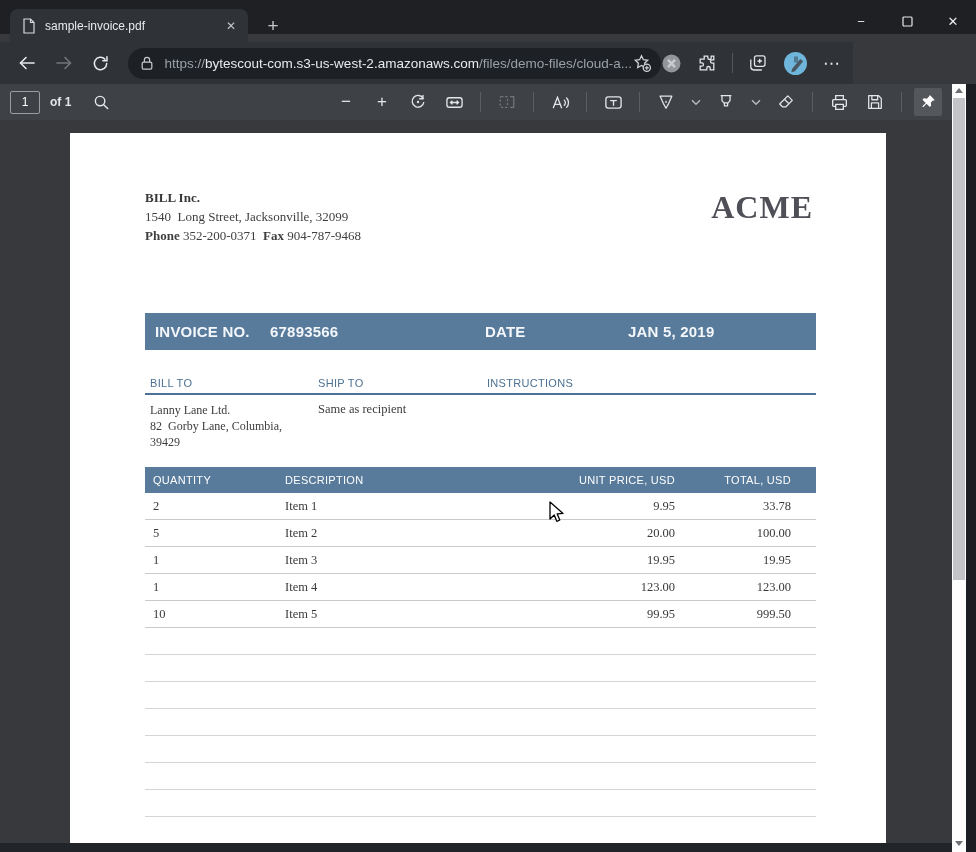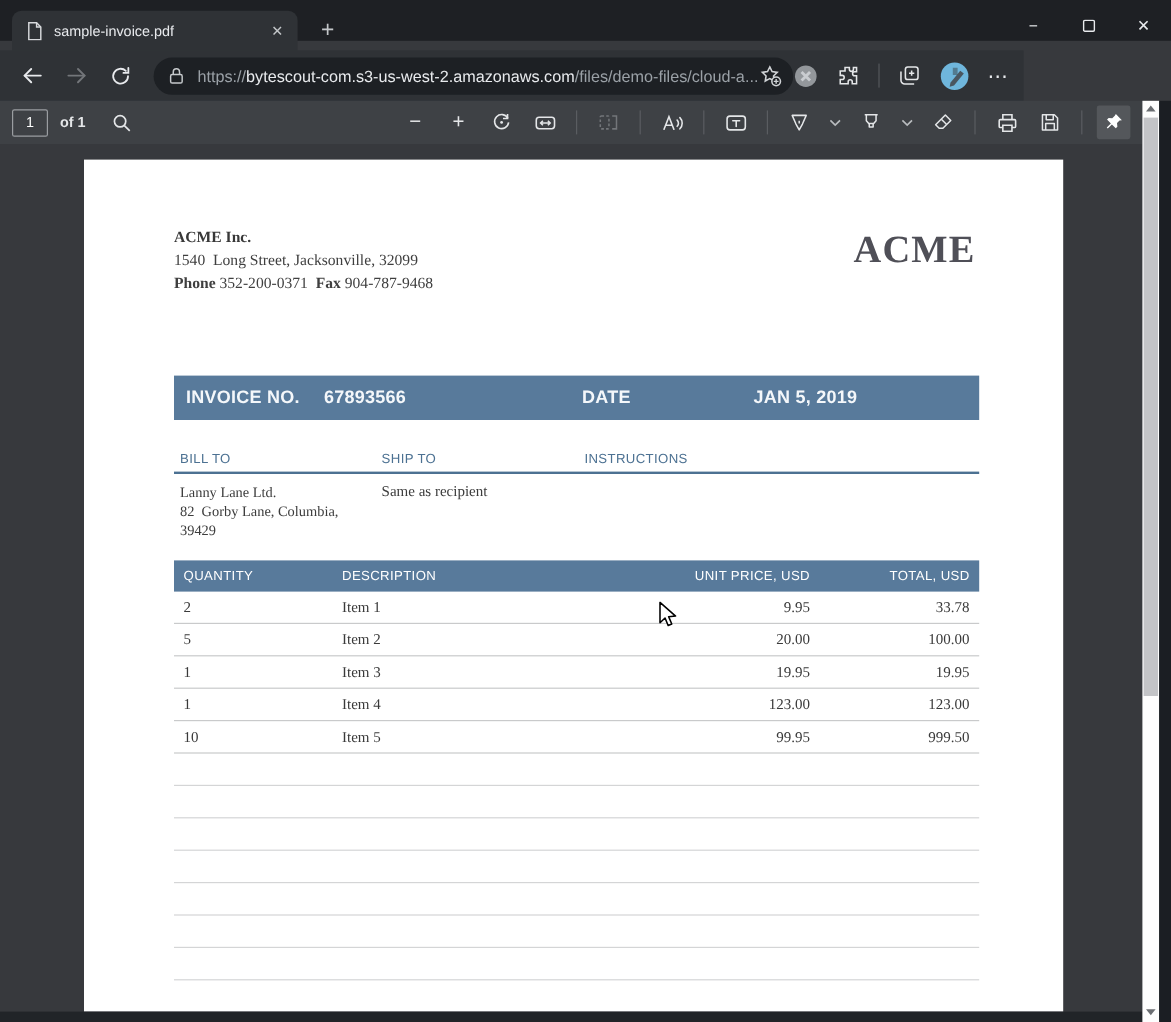--- a/index.html
+++ b/index.html
@@ -101,21 +101,21 @@
   .pline { position:absolute; left:75px; top:260px; width:671px; border-top:2px solid #4c7192; }
   .billto { position:absolute; left:80px; top:269px; font-size:12px; line-height:16px; color:#3c3c3c; }
   .shipto { position:absolute; left:248px; top:269px; font-size:12.5px; color:#3c3c3c; }
   .instr  { position:absolute; left:417px; top:269px; font-size:12.5px; color:#3c3c3c; }
 
   .itable { position:absolute; left:75px; top:334px; width:671px; }
   .ithead { position:relative; height:26px; background:#587a9b; color:#fff;
     font-family:"Liberation Sans", sans-serif; font-size:11px; letter-spacing:0.3px; }
   .ithead span, .irow span { position:absolute; white-space:nowrap; }
   .ithead span { line-height:26px; }
-  .c-qty { left:8px; } .c-desc { left:140px; } .c-unit { right:141px; } .c-total { right:8px; }
+  .c-qty { left:8px; } .c-desc { left:140px; } .c-unit { right:141px; } .c-total { right:25px; }
   .irow { position:relative; height:27px; border-bottom:1px solid #c9cacb; font-size:12.5px; color:#3a3a3a; }
   .irow span { line-height:27px; }
   .irow.empty { border-bottom:1px solid #d4d5d6; }
 
   
   .cursor { position:absolute; left:548px; top:501px; z-index:50; }
 </style>
 </head>
 <body>
 
@@ -308,21 +308,21 @@
       <svg width="18" height="18" viewBox="0 0 24 24" fill="#ffffff">
           <path d="M14.5 2.8 21.2 9.5l-2.6.5-2.8 2.8.4 4-1.8 1.8-4.3-4.3-4.6 4.6-1.1-1.1 4.6-4.6L4.7 8.9l1.8-1.8 4 .4 2.8-2.8z"></path>
         </svg>
     </div>
   </div>
 </div>
 
 <div class="page">
 
   <div class="company">
-    <div class="cname">ACME Inc.</div>
+    <div class="cname">BILL Inc.</div>
     <div class="pre">1540  Long Street, Jacksonville, 32099</div>
     <div><span class="blod">Phone</span> <span>352-200-0371</span>&nbsp; <span class="blod">Fax</span> <span>904-787-9468</span></div>
   </div>
 
   <div class="logo">ACME</div>
 
   <div class="metabar">
     <span class="m-invlabel">INVOICE NO.</span>
     <span class="m-invno">67893566</span>
     <span class="m-datelabel">DATE</span>

